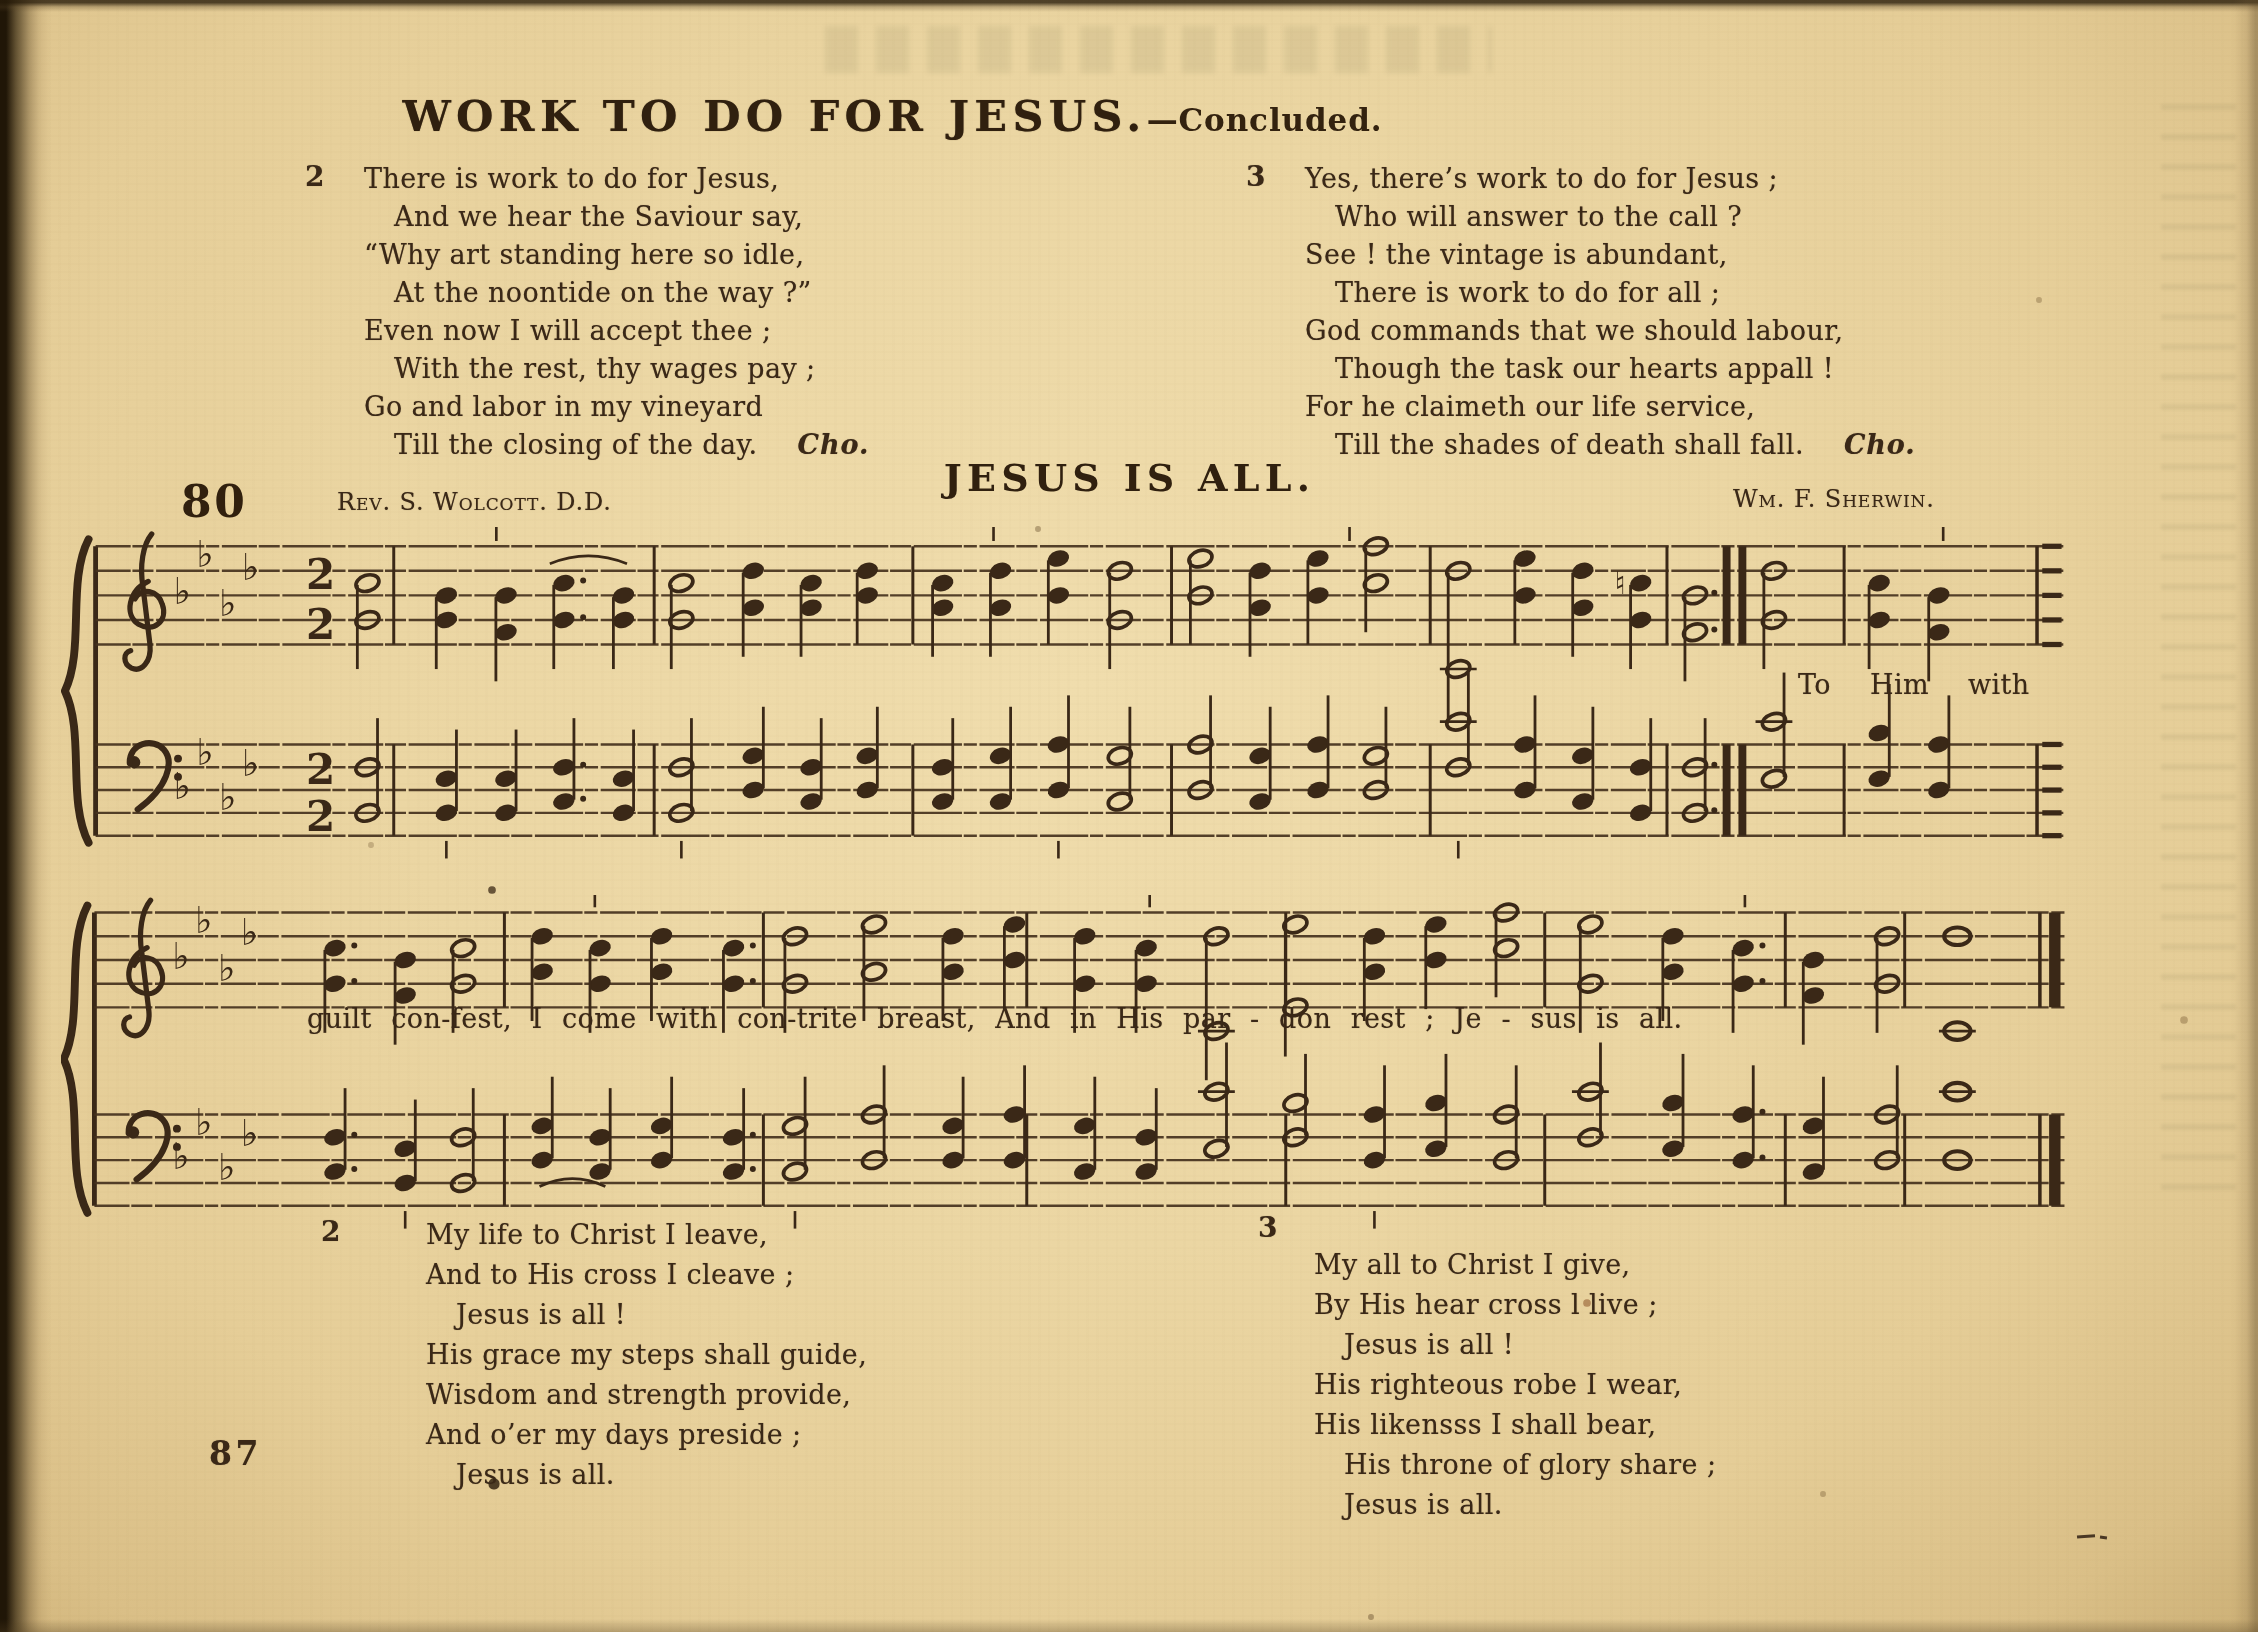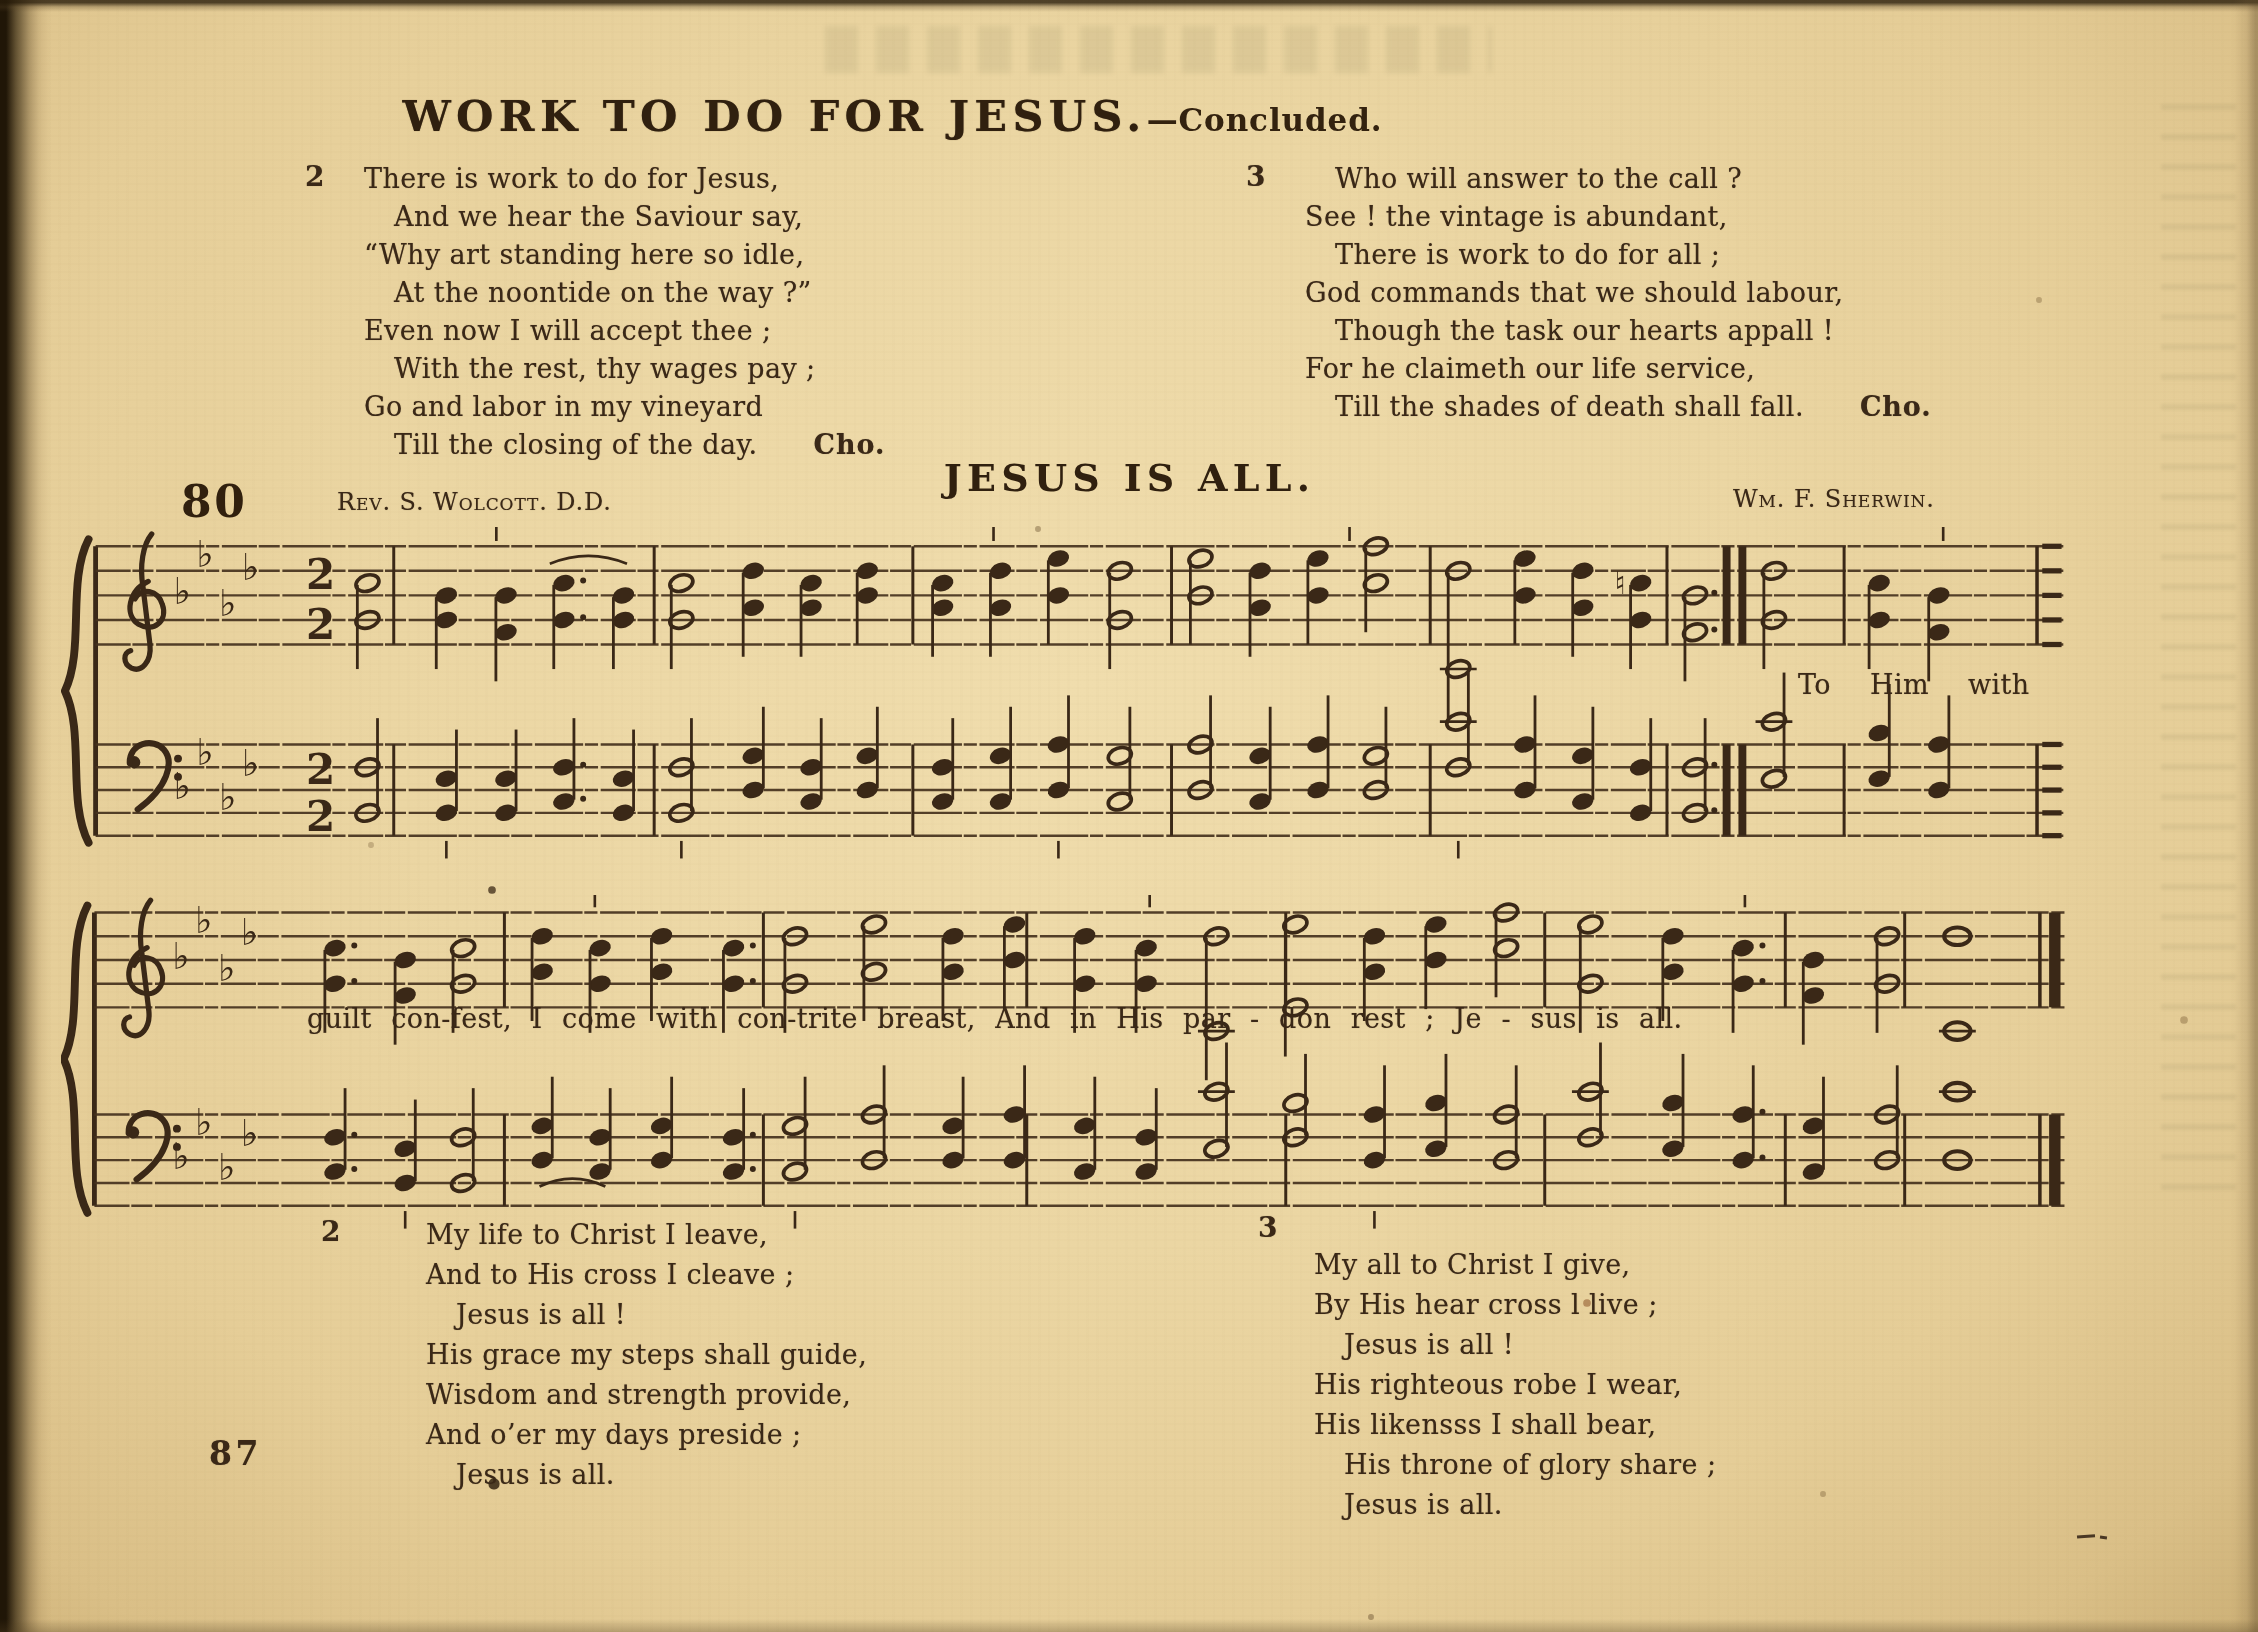--- a/index.html
+++ b/index.html
@@ -44,21 +44,21 @@
   
   .header-line{position:absolute;left:0;top:91px;width:1785px;text-align:center;white-space:nowrap;}
   .header-title{font-weight:bold;font-size:43px;letter-spacing:5.3px;color:#30200f;text-shadow:0 0 0.9px rgba(48,32,15,.6);}
   .header-sub{font-weight:bold;font-size:31px;letter-spacing:0.9px;color:#33220f;}
 
   
   .verse-num{position:absolute;font-size:28px;font-weight:bold;}
   .verse-lines{position:absolute;white-space:nowrap;}
   .vline{font-size:27px;line-height:38px;letter-spacing:0.4px;}
   .vline.ind{padding-left:30px;}
-  .vline .cho{font-weight:bold;margin-left:56px;letter-spacing:0.9px;}
+  .vline .cho{font-style:italic;font-weight:bold;margin-left:40px;letter-spacing:0.9px;}
   .bverse .vline{line-height:40px;}
 
   
   .hymn-num{position:absolute;left:181px;top:456px;font-size:44px;font-weight:bold;letter-spacing:2.6px;color:#31200e;margin-top:20px;}
   .hymn-author{position:absolute;left:337px;top:488px;font-size:24px;font-variant:small-caps;letter-spacing:0.9px;}
   .hymn-title{position:absolute;left:0;top:455px;width:2259px;text-align:center;font-size:38px;font-weight:bold;letter-spacing:5.3px;color:#30200f;white-space:nowrap;}
   .hymn-composer{position:absolute;left:1733px;top:485px;font-size:24px;font-variant:small-caps;letter-spacing:0.9px;}
 
   
   .lyric{position:absolute;font-size:27px;white-space:nowrap;letter-spacing:0.4px;}
@@ -98,20 +98,21 @@
         <div class="vline ind"><span>At the noontide on the way ?”</span></div>
         <div class="vline"><span>Even now I will accept thee ;</span></div>
         <div class="vline ind"><span>With the rest, thy wages pay ;</span></div>
         <div class="vline"><span>Go and labor in my vineyard</span></div>
         <div class="vline ind"><span>Till the closing of the day.</span><span class="cho">Cho.</span></div>
       </div>
   </div>
   <div>
     <div class="verse-num ink" style="left:1246px;top:160px;">3</div>
     <div class="verse-lines ink" style="left:1305px;top:160px;">
+        <div class="vline"><span>Yes, there’s work to do for Jesus ;</span></div>
         <div class="vline ind"><span>Who will answer to the call ?</span></div>
         <div class="vline"><span>See ! the vintage is abundant,</span></div>
         <div class="vline ind"><span>There is work to do for all ;</span></div>
         <div class="vline"><span>God commands that we should labour,</span></div>
         <div class="vline ind"><span>Though the task our hearts appall !</span></div>
         <div class="vline"><span>For he claimeth our life service,</span></div>
         <div class="vline ind"><span>Till the shades of death shall fall.</span><span class="cho">Cho.</span></div>
       </div>
   </div>
 

